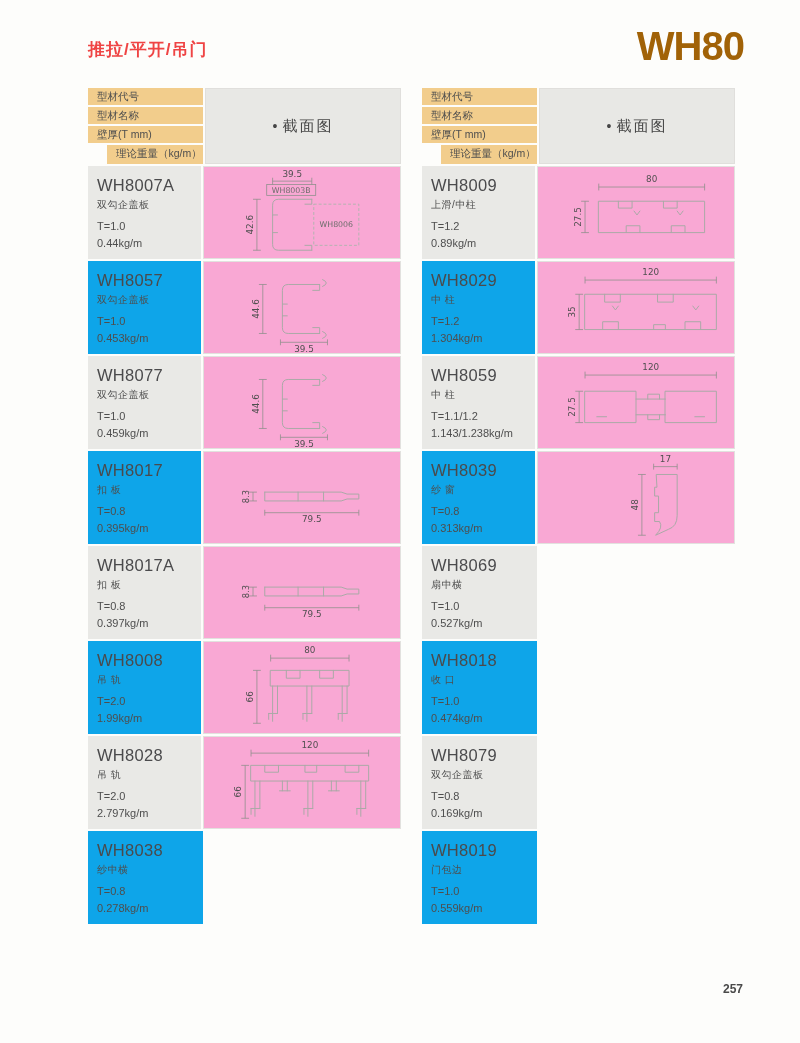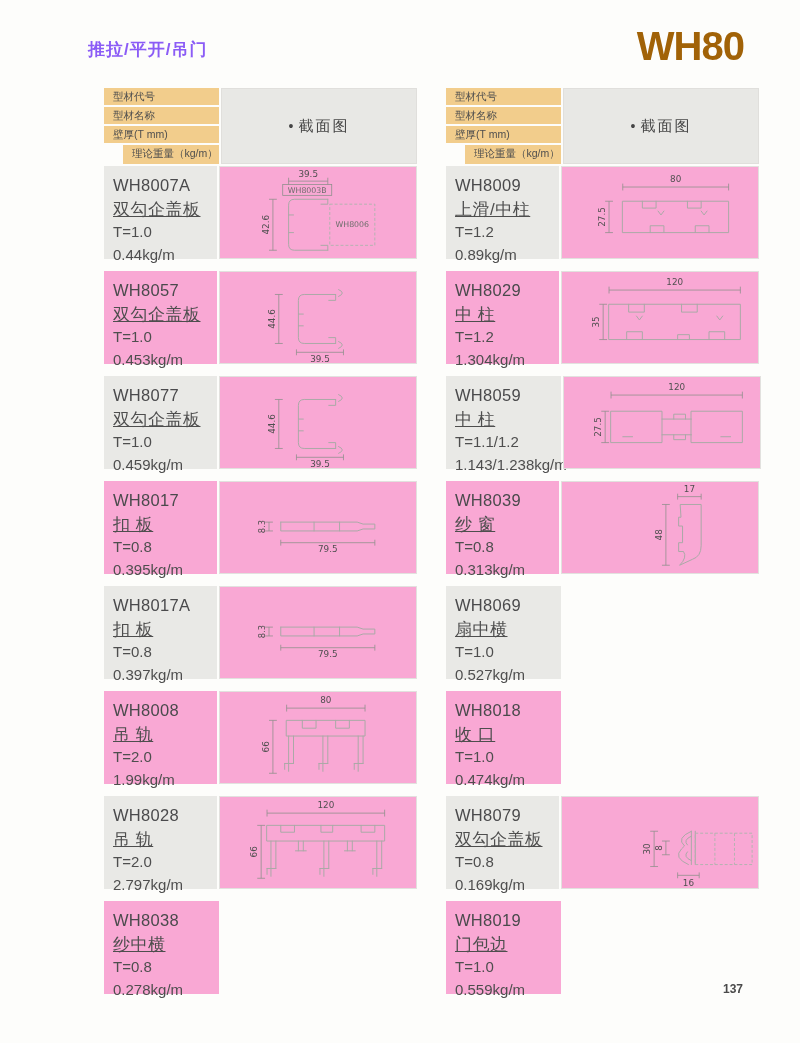--- a/index.html
+++ b/index.html
@@ -1,36 +1,36 @@
 <!DOCTYPE html>
 <html><head>
 <meta charset="utf-8">
 <style>
   * { margin:0; padding:0; box-sizing:border-box; }
   body { width:800px; height:1043px; background:#fdfdfb; font-family:"Liberation Sans","DejaVu Sans",sans-serif; }
   .page { position:relative; width:800px; height:1043px; overflow:hidden; }
   .header { position:absolute; top:26px; left:88px; right:56px; display:flex; justify-content:space-between; align-items:flex-start; }
-  .title-left { font-size:17px; font-weight:600; color:#8b5cf6; letter-spacing:1px; margin-top:12px;text-align:right; }
+  .title-left { font-size:17px; font-weight:600; color:#ef4444; letter-spacing:1px; margin-top:12px;text-align:right; }
   .title-right { font-size:40px; font-weight:800; color:#a16207; line-height:1; letter-spacing:-1px; }
-  .tables { position:absolute; top:88px; left:104px; display:flex; gap:29px; }
+  .tables { position:absolute; top:88px; left:88px; display:flex; gap:21px; }
   .ptable { width:313px; }
   .ptable-head { display:flex; margin-bottom:2px; }
   .head-labels { width:115px; display:flex; flex-direction:column; }
   .head-label { height:19px; line-height:17px; background:#f2cd8c; border-bottom:2px solid #fdfdfb; font-size:10.5px; color:#4e4e4e; padding-left:9px; }
   .head-label:last-child { border-bottom:none;margin-left:19px; }
   .head-section { flex:1; margin-left:2px; background:#e8e8e5; border:1px solid #e0dfdc; display:flex; align-items:center; justify-content:center; font-size:15px; color:#454545; letter-spacing:2px; }
   .head-section .bullet { font-size:14px; margin-right:5px; letter-spacing:0; }
-  .row { display:flex; height:93px; margin-bottom:12px; }
+  .row { display:flex; height:93px; margin-bottom:2px; }
   .cell-label { width:115px; padding:10px 6px 8px 9px; display:flex; flex-direction:column; }
   .alt-a { background:#e9e9e6; }
-  .alt-b { background:#f9a8d4; }
+  .alt-b { background:#0ea5e9; }
   .code { font-size:16.5px; color:#4a4a4c; letter-spacing:.3px; }
-  .pname { font-size:17px; color:#4e4e4e; margin-top:3px; letter-spacing:.5px;text-decoration:underline; }
+  .pname { font-size:10px; color:#4e4e4e; margin-top:3px; letter-spacing:.5px; }
   .flex-spacer { flex:1; }
-  .thick, .weight { font-size:15px; color:#4e4e4e; line-height:1.5; }
+  .thick, .weight { font-size:11px; color:#4e4e4e; line-height:1.5; }
   .cell-diagram { flex:1; margin-left:2px; background:#f9a8d4; border:1px solid #e2e1de; display:flex; align-items:center; justify-content:center; }
   .cell-diagram svg { display:block; }
   .p { fill:none; stroke:#a9a9a6; stroke-width:1; stroke-linejoin:round; stroke-linecap:round; }
   .pd { fill:none; stroke:#b3b3b0; stroke-width:1; stroke-dasharray:3,2; stroke-linejoin:round; }
   .dl { fill:none; stroke:#8f8f8c; stroke-width:.8; }
   text.dt { font-size:9px; fill:#4f4f4f; font-family:"DejaVu Sans",sans-serif; }
   text.dt8 { font-size:8.5px; fill:#4f4f4f; font-family:"DejaVu Sans",sans-serif; }
   text.rt { font-size:8px; fill:#6e6e6c; font-family:"DejaVu Sans",sans-serif; }
   .pagenum { position:absolute; top:982px; right:57px; font-size:12px; font-weight:700; color:#4a4a4a; }
 </style>
@@ -347,43 +347,28 @@
       </div>
 
       <div class="row">
         <div class="cell-label alt-a">
           <div class="code">WH8079</div>
           <div class="pname">双勾企盖板</div>
           <div class="flex-spacer"></div>
           <div class="thick">T=0.8</div>
           <div class="weight">0.169kg/m</div>
         </div>
-        <div class="cell-diagram">
-          <svg width="196" height="92" viewBox="0 0 200 92">
-            <path class="dl" d="M90,34 h8 M90,70 h8 M94,34 V70"></path>
-            <text class="dt" x="90" y="52" text-anchor="middle" transform="rotate(-90 90 52)">30</text>
-            <path class="dl" d="M102,44 h8 M102,58 h8 M106,44 V58"></path>
-            <text class="dt" x="102" y="51" text-anchor="middle" transform="rotate(-90 102 51)">8</text>
-            <g>
-              <path class="p" d="M132,34 q-16,7 -7,15 l-3,3 q-9,9 7,16 M132,39 q-9,4 -4,9 M132,64 q-9,-4 -4,-9 M132,34 V68 M136,34 V68"></path>
-              <rect class="pd" x="136" y="36" width="58" height="32"></rect>
-              <path class="pd" d="M156,36 V68 M176,36 V68"></path>
-            </g>
-            <path class="dl" d="M118,76 v6 M140,76 v6 M118,79 H140"></path>
-            <text class="dt" x="129" y="90" text-anchor="middle">16</text>
-          </svg>
-        </div>
       </div>
 
       <div class="row">
         <div class="cell-label alt-b">
           <div class="code">WH8019</div>
           <div class="pname">门包边</div>
           <div class="flex-spacer"></div>
           <div class="thick">T=1.0</div>
           <div class="weight">0.559kg/m</div>
         </div>
       </div>
     </div>
   </div>
 
-  <div class="pagenum">137</div>
+  <div class="pagenum">257</div>
 </div>
 
 </body></html>

